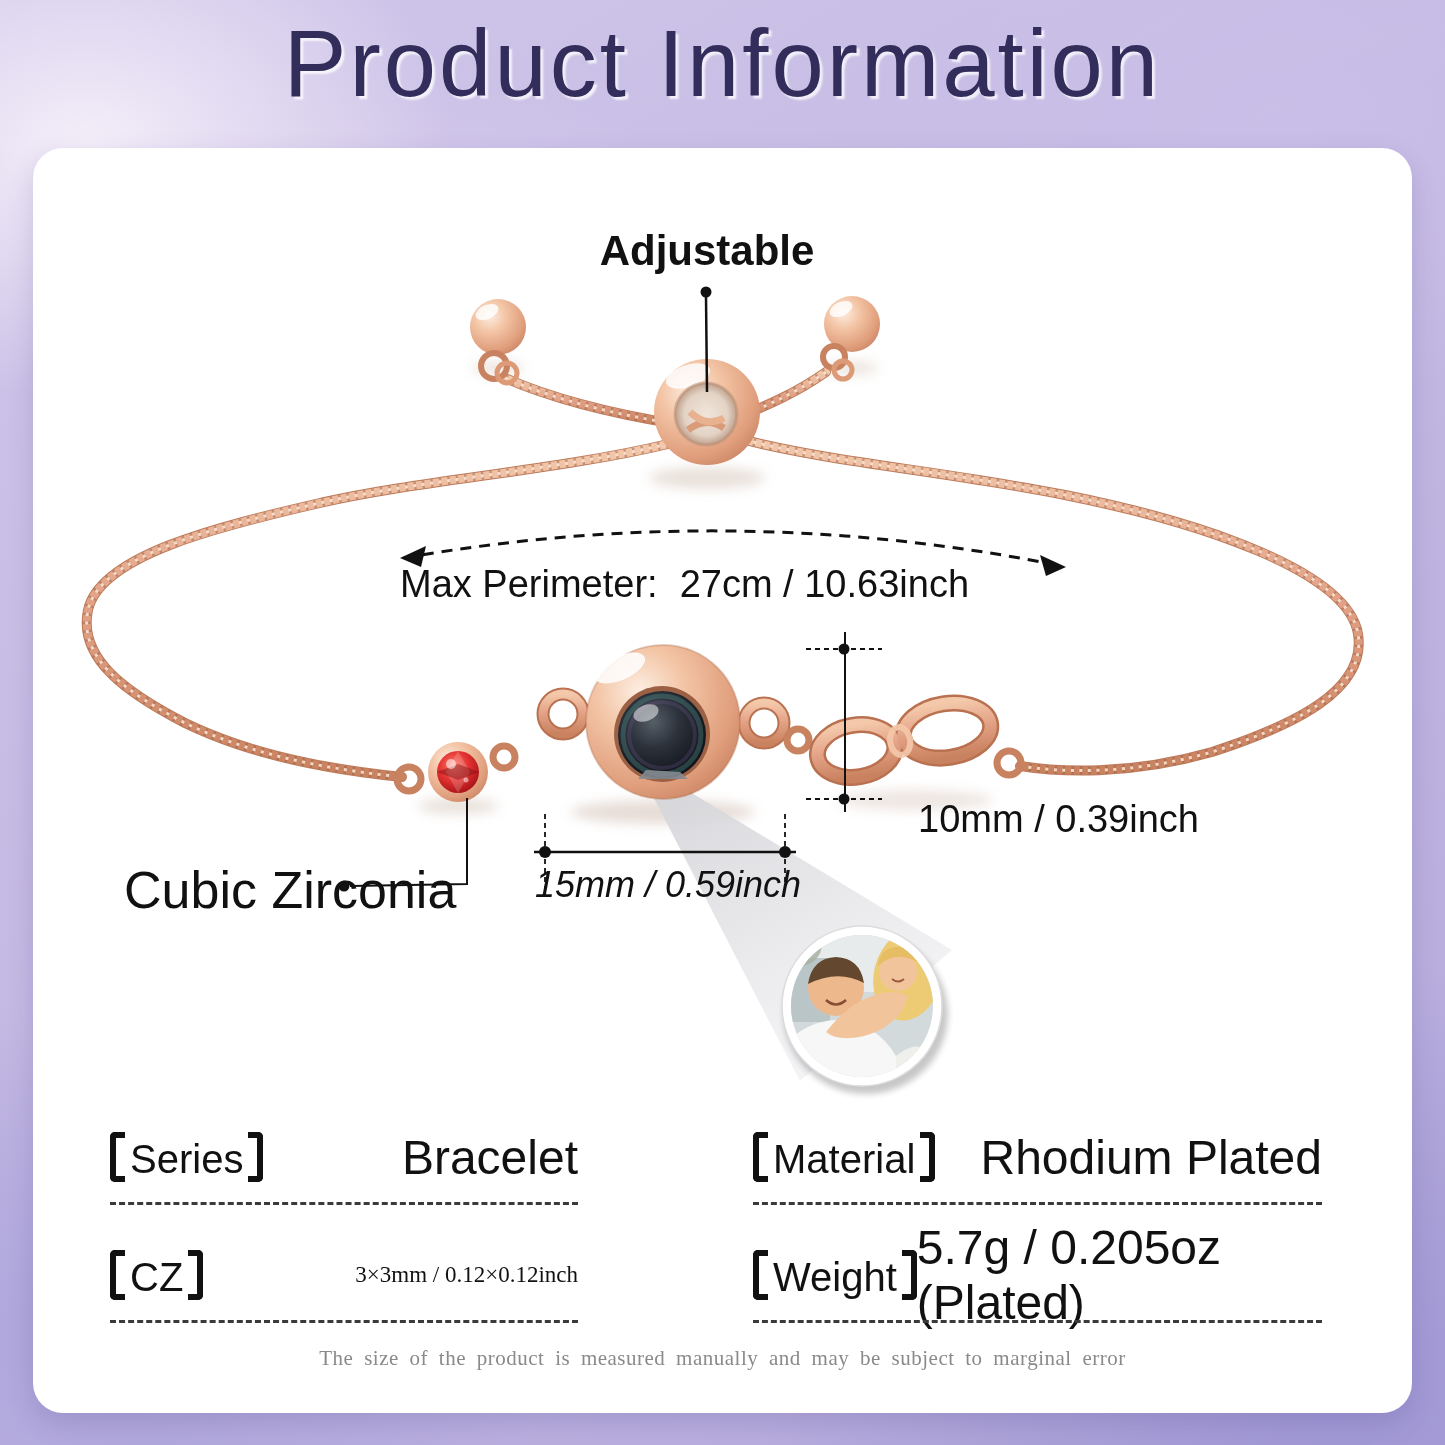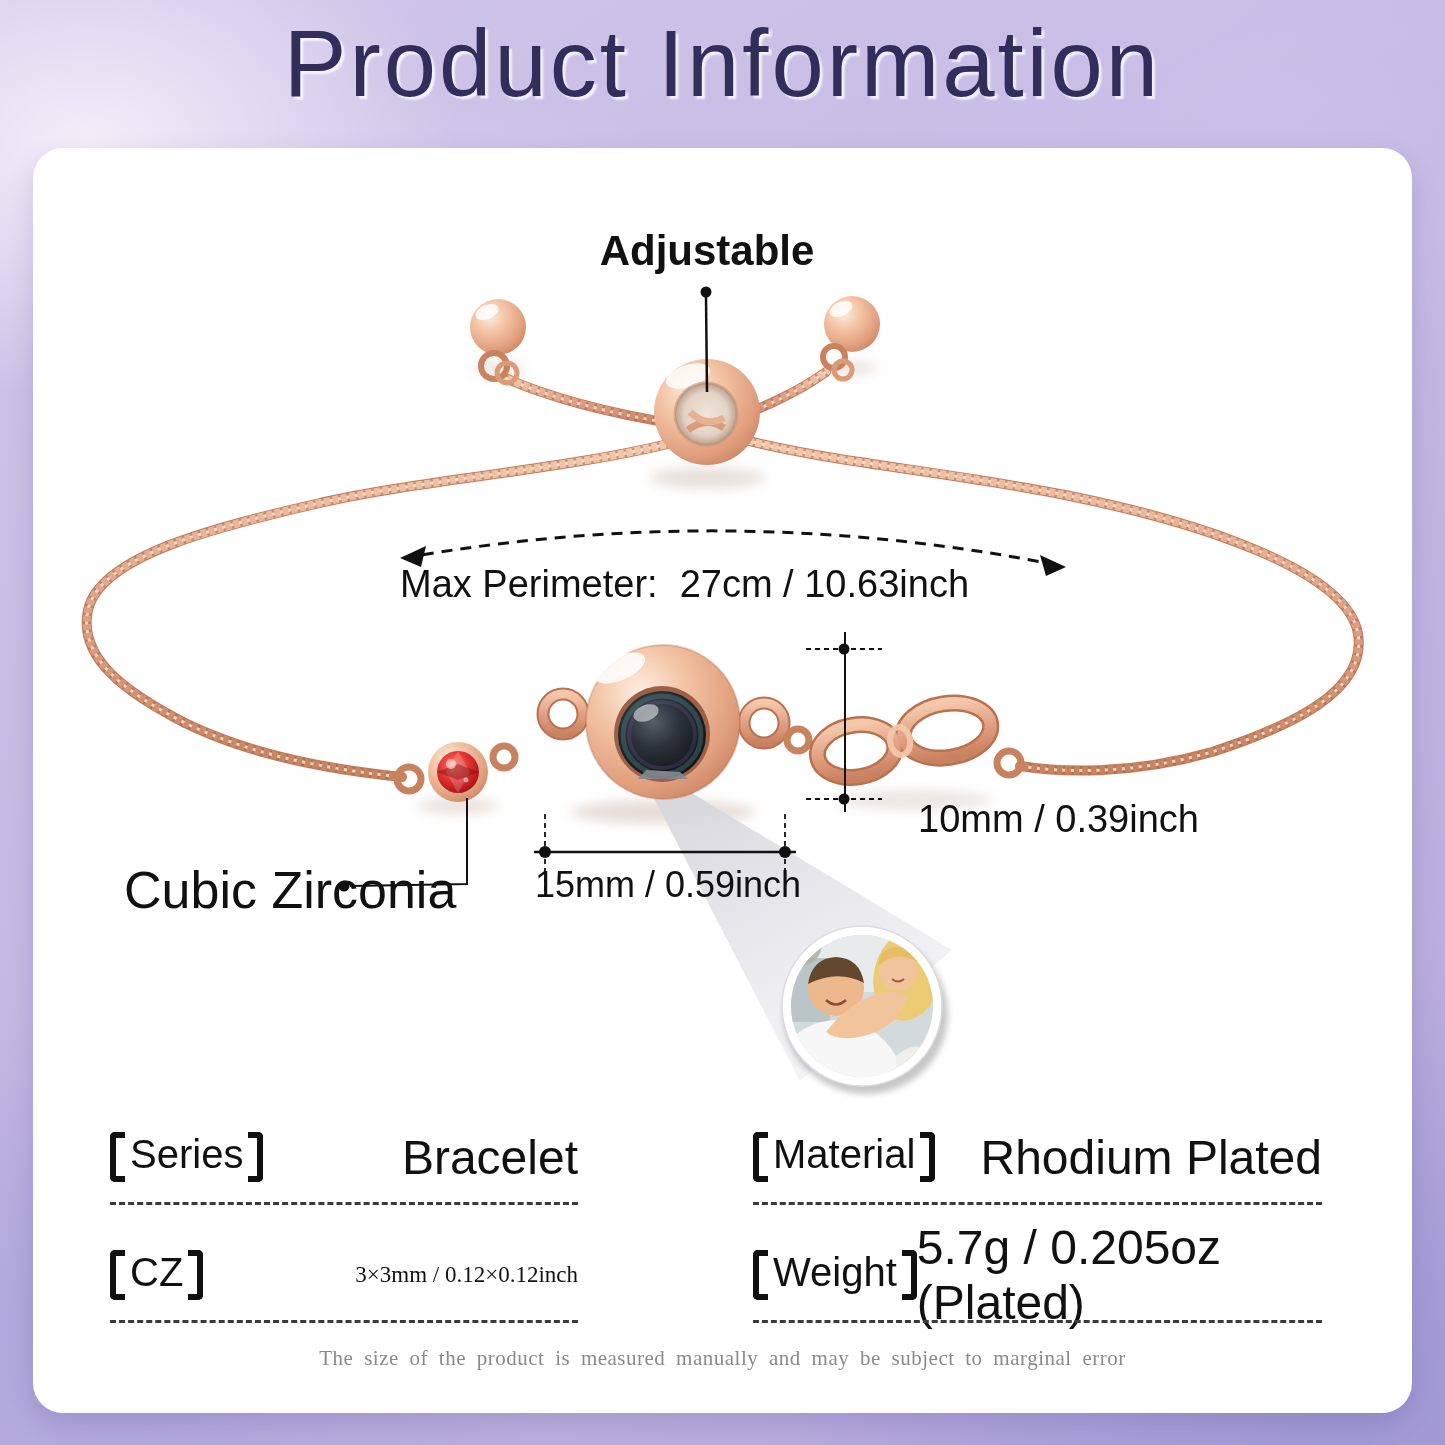--- a/index.html
+++ b/index.html
@@ -29,24 +29,24 @@
   .title{
     position:absolute;top:10px;left:0;width:100%;text-align:center;
     font-family:Liberation Sans, sans-serif;font-size:94px;font-weight:500;
     letter-spacing:3px;color:#322d5a;
     text-shadow:3px 3px 2px rgba(255,255,255,.75);
   }
   .adjustable{top:227px;left:592px;width:230px;text-align:center;font-size:42px;font-weight:bold;}
   .maxper{top:563px;left:400px;width:485px;text-align:center;font-size:38px;font-weight:normal;}
   .maxper .gap{display:inline-block;width:22px;}
   .h10{top:798px;left:918px;font-size:38px;}
-  .w15{top:864px;left:535px;width:260px;text-align:center;font-size:36px;}
+  .w15{top:864px;left:535px;width:260px;text-align:center;font-size:36px;font-style:italic;}
   .cubicz{top:860px;left:116px;font-size:52px;margin-left:8px;}
   .cell{position:absolute;height:58px;display:flex;justify-content:space-between;align-items:center;}
-  .lbl{display:flex;align-items:flex-start;font-size:40px;color:#111;}
+  .lbl{display:flex;align-items:flex-end;font-size:40px;color:#111;}
   .val{font-size:48px;color:#111;}
   .val.small{font-size:23px;font-family:Liberation Serif, serif;}
   .bk{display:inline-block;width:9px;height:38px;border:6px solid #111;}
   .bkl{border-right:none;border-radius:5px 0 0 5px;margin-right:5px;}
   .bkr{border-left:none;border-radius:0 5px 5px 0;margin-left:5px;}
   .dashline{position:absolute;height:0;border-top:3px dashed #3a3a3a;}
   .disclaimer{
     position:absolute;top:1346px;left:0;width:100%;text-align:center;
     font-family:"Liberation Serif",serif;font-size:21px;color:#8a8a8a;
     letter-spacing:.5px;word-spacing:5px;

